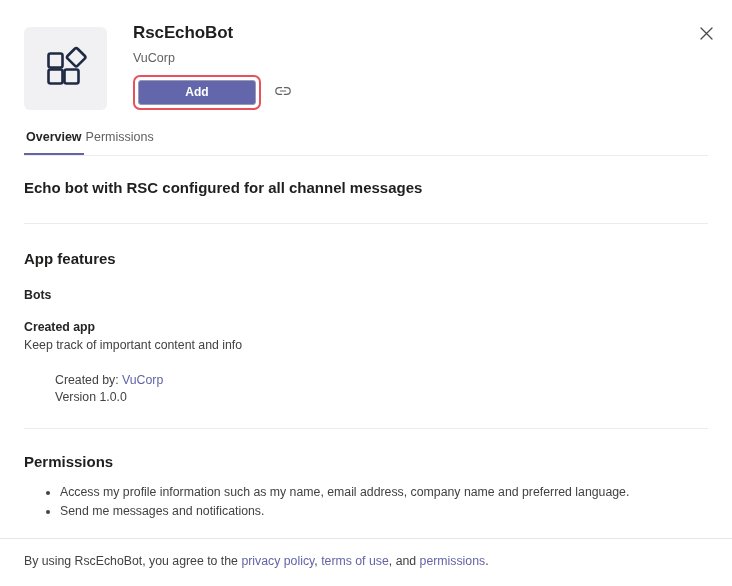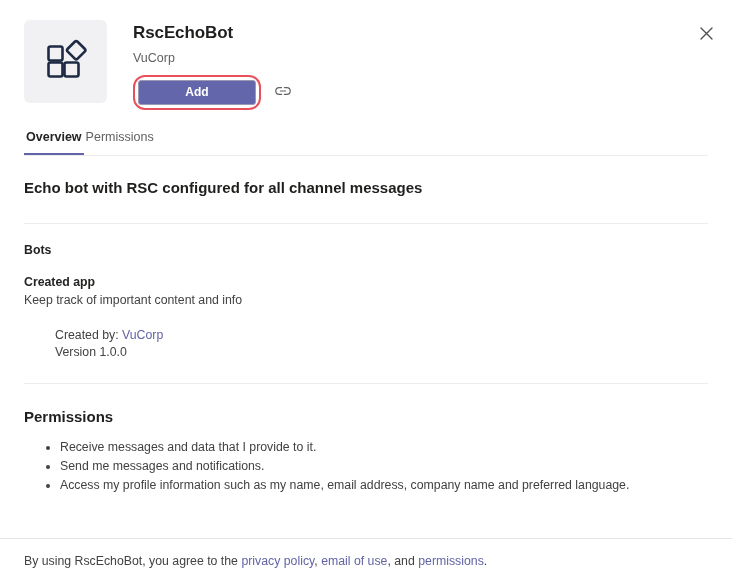--- a/index.html
+++ b/index.html
@@ -36,21 +36,21 @@
     background: transparent;
     border: none;
     cursor: pointer;
     padding: 0;
   }
   .close-btn svg { display: block; }
 
   
   .header {
     display: flex;
-    align-items: flex-start;
+    align-items: flex-end;
     padding: 20px 24px 0 24px;
     box-sizing: border-box;
   }
   .app-logo {
     width: 83px;
     height: 83px;
     border-radius: 6px;
     background: #f1f1f3;
     display: flex;
     align-items: center;
@@ -83,21 +83,21 @@
   .action-row {
     display: flex;
     align-items: center;
     margin-top: 9px;
     position: relative;
   }
   .add-highlight {
     position: relative;
     border: 2px solid #e8505b;
     padding: 3px;
-    border-radius: 12px;
+    border-radius: 7px;
     display: inline-block;
     line-height: 0;
   }
   .add-button {
     width: 118px;
     height: 25px;
     background: #6366ab;
     border: 1px solid #9a9ab5;
     border-radius: 3px;
     color: #ffffff;
@@ -297,20 +297,21 @@
   <div class="divider"></div>
 
   <div class="section">
     <h2 class="section-heading overview-heading">Echo bot with RSC configured for all channel messages</h2>
   </div>
 
   <div style="height:25px"></div>
   <div class="divider"></div>
 
   <div class="section">
+    <h2 class="section-heading features-heading">App features</h2>
 
     <div class="feature-block first">
       <div class="feature-name">Bots</div>
     </div>
 
     <div class="feature-block">
       <div class="feature-name">Created app</div>
       <div class="feature-desc">Keep track of important content and info</div>
     </div>
 
@@ -322,27 +323,26 @@
       <div class="meta-line">Version 1.0.0</div>
     </div>
   </div>
 
   <div style="height:22px"></div>
   <div class="divider"></div>
 
   <div class="section">
     <h2 class="section-heading permissions-heading">Permissions</h2>
     <ul class="perm-list">
-      <li>Receive messages and data that I provide to it.</li>
+      <li>Access my profile information such as my name, email address, company name and preferred language.</li>
       <li>Send me messages and notifications.</li>
-      <li>Access my profile information such as my name, email address, company name and preferred language.</li>
 
     </ul>
   </div>
 
   <div class="footer-wrap">
     <div class="divider full"></div>
     <div class="footer-text">
-      <span>By using RscEchoBot, you agree to the </span><a class="link">privacy policy</a><span>, </span><a class="link">email of use</a><span>, and </span><a class="link">permissions</a><span>.</span>
+      <span>By using RscEchoBot, you agree to the </span><a class="link">privacy policy</a><span>, </span><a class="link">terms of use</a><span>, and </span><a class="link">permissions</a><span>.</span>
     </div>
   </div>
 
 </div>
 
 </body></html>

